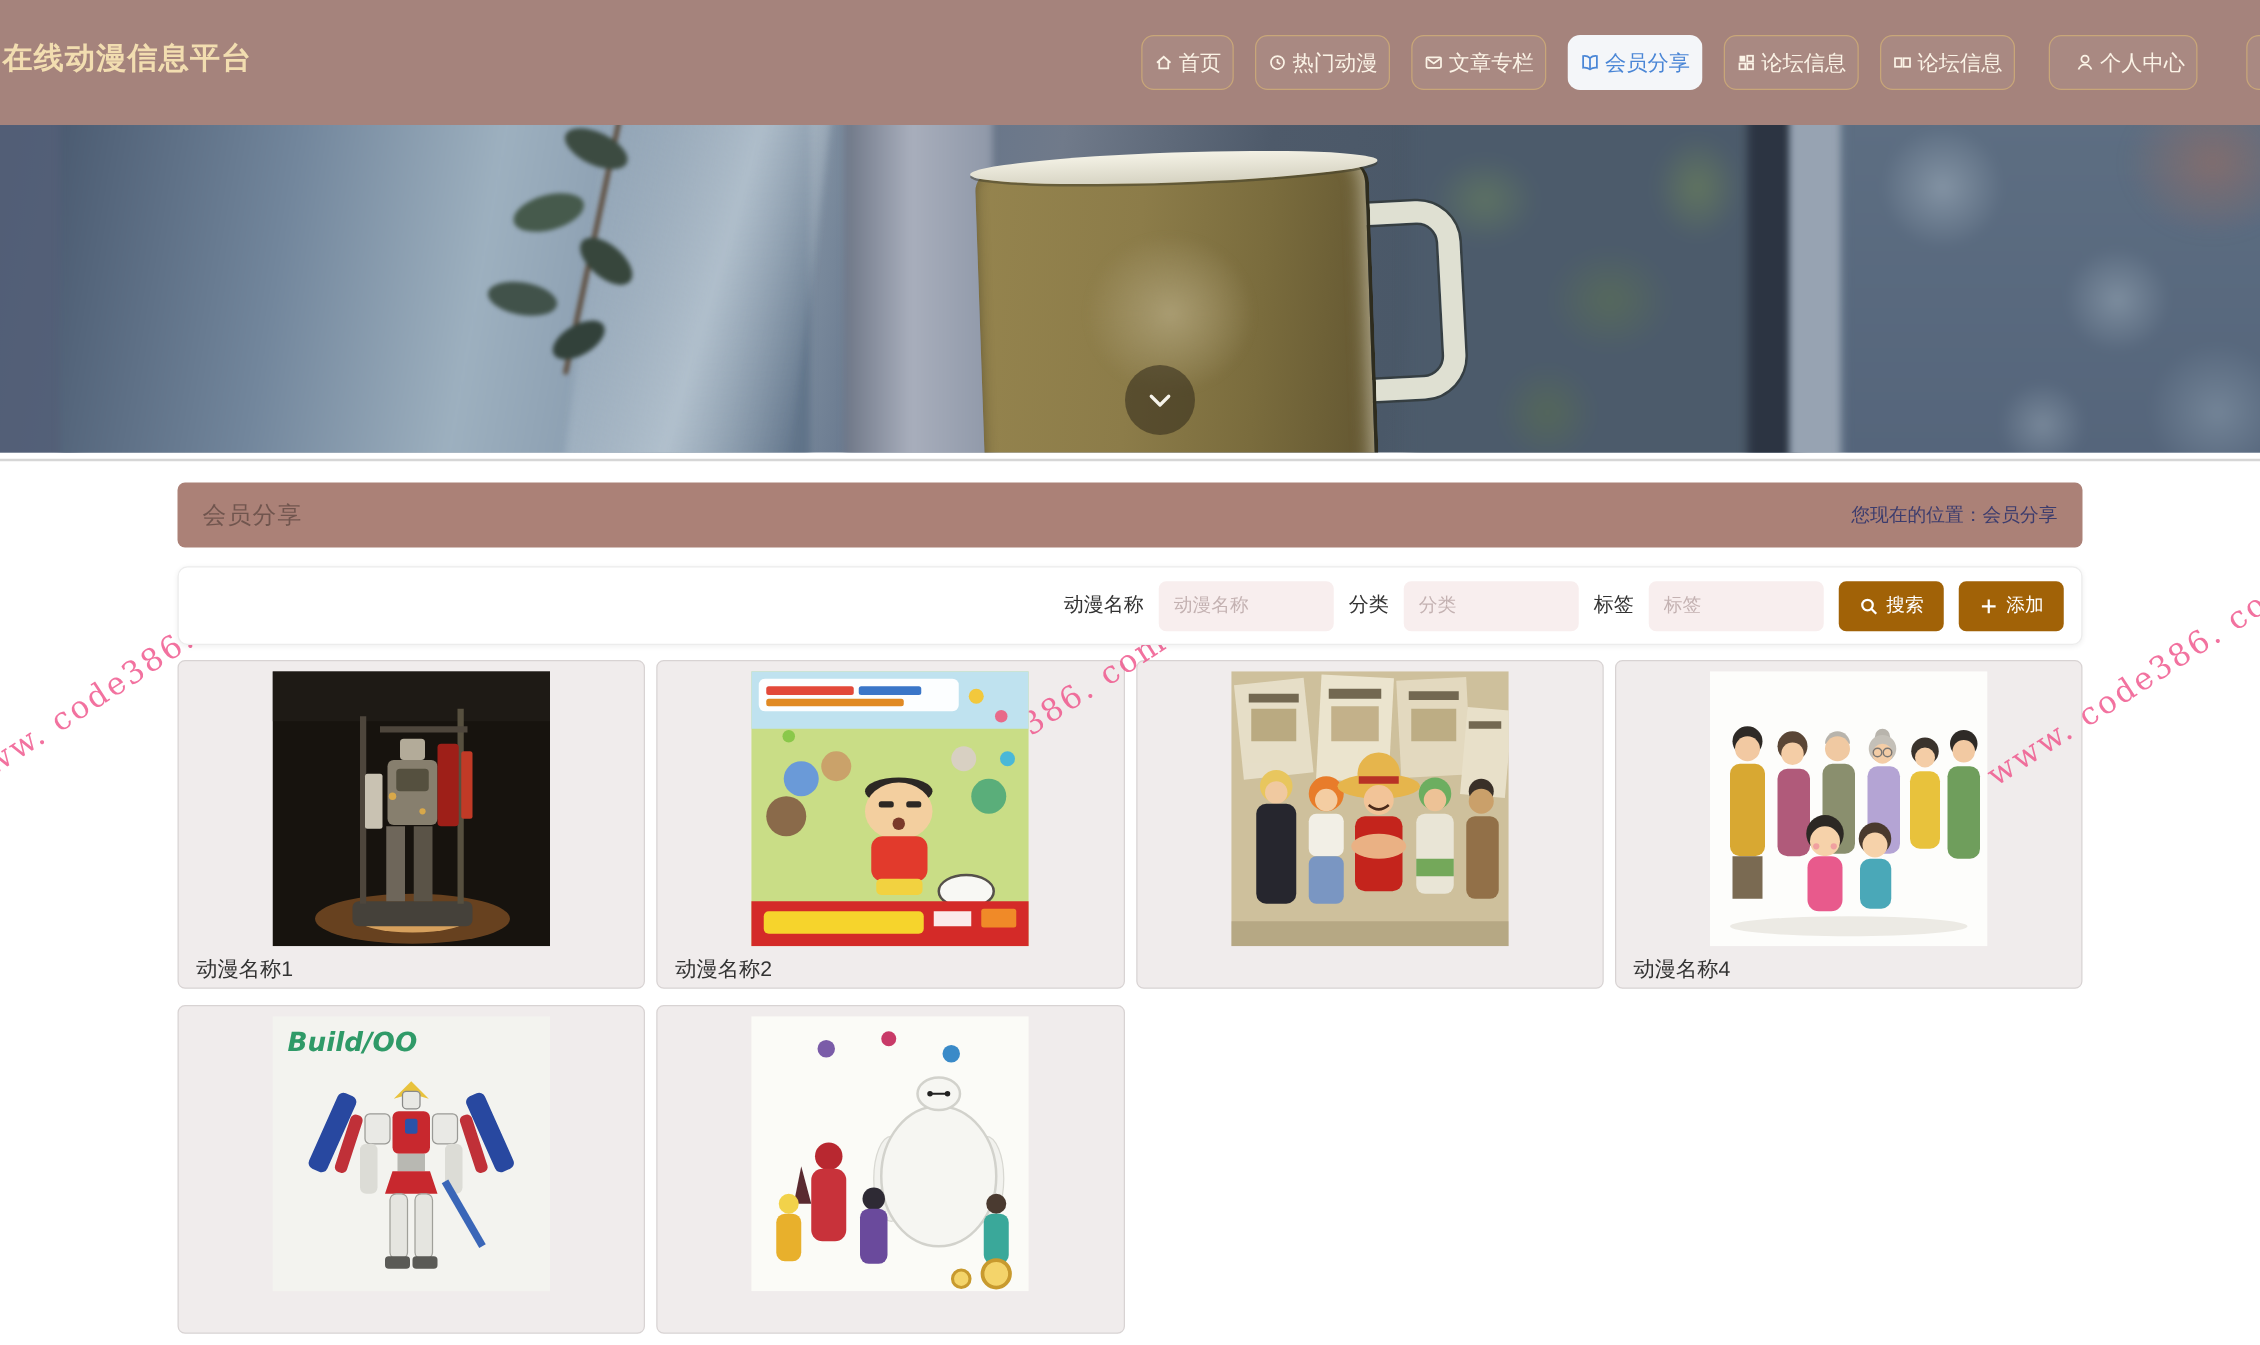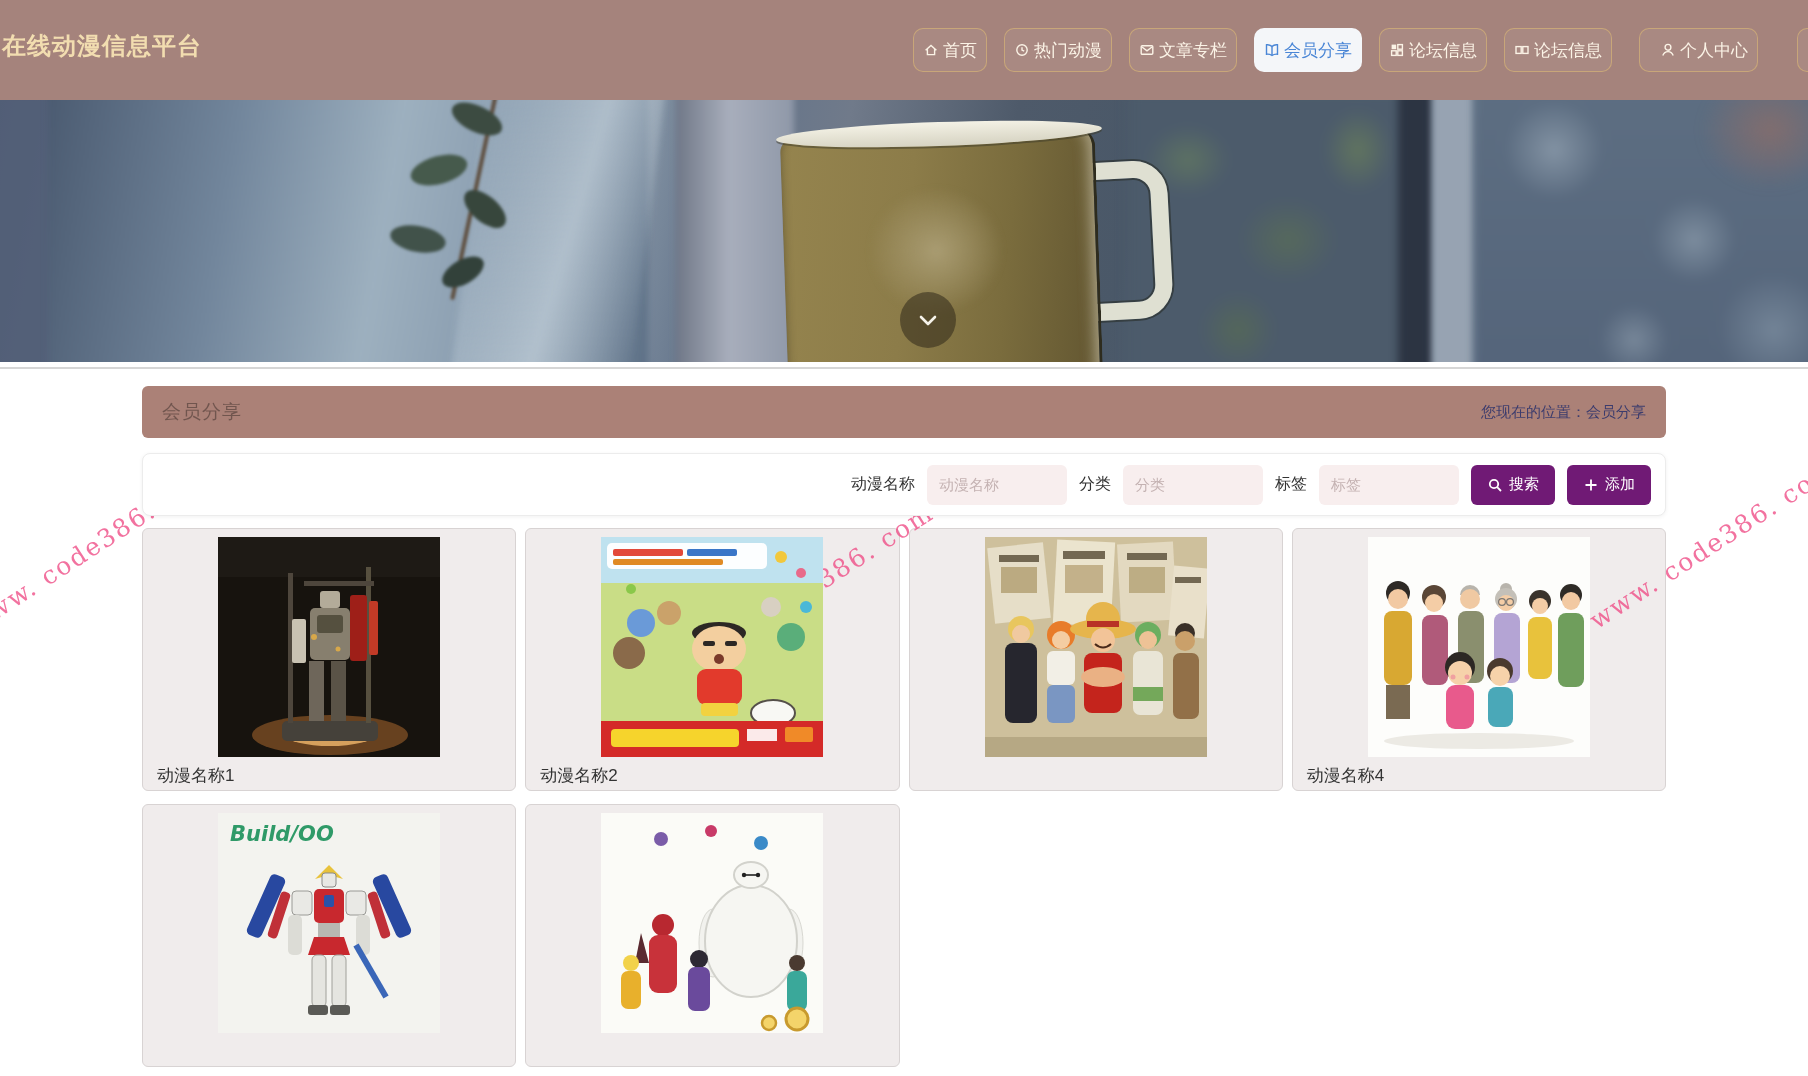--- a/index.html
+++ b/index.html
@@ -101,21 +101,21 @@
     display:flex;align-items:center;justify-content:flex-end;gap:12px;
     padding-right:14px;box-sizing:border-box;
   }
   .panel label{font-size:16px;color:#333;}
   .panel input{
     width:140px;height:40px;background:#f8eeee;border:none;border-radius:6px;
     padding:0 12px;font-size:15px;color:#555;outline:none;box-sizing:border-box;
   }
   .panel input::placeholder{color:#c4b2b2;}
   .btn-blue{
-    height:40px;padding:0 16px;background:#701a75;color:#fff;border:none;border-radius:6px;
+    height:40px;padding:0 16px;background:#a16207;color:#fff;border:none;border-radius:6px;
     font-size:15px;display:flex;align-items:center;gap:6px;cursor:pointer;
   }
   
   .grid{margin-top:12px;display:grid;grid-template-columns:repeat(4,1fr);gap:13px 9px;}
   .card{
     position:relative;height:263px;background:#f0ecec;border:1px solid #d8d3d3;border-radius:6px;
     box-sizing:border-box;cursor:pointer;
   }
   .poster{display:block;width:222px;height:220px;margin:8px auto 0;position:relative;z-index:4;}
   .card-title{margin:7px 0 0 14px;font-size:17px;color:#333;}

